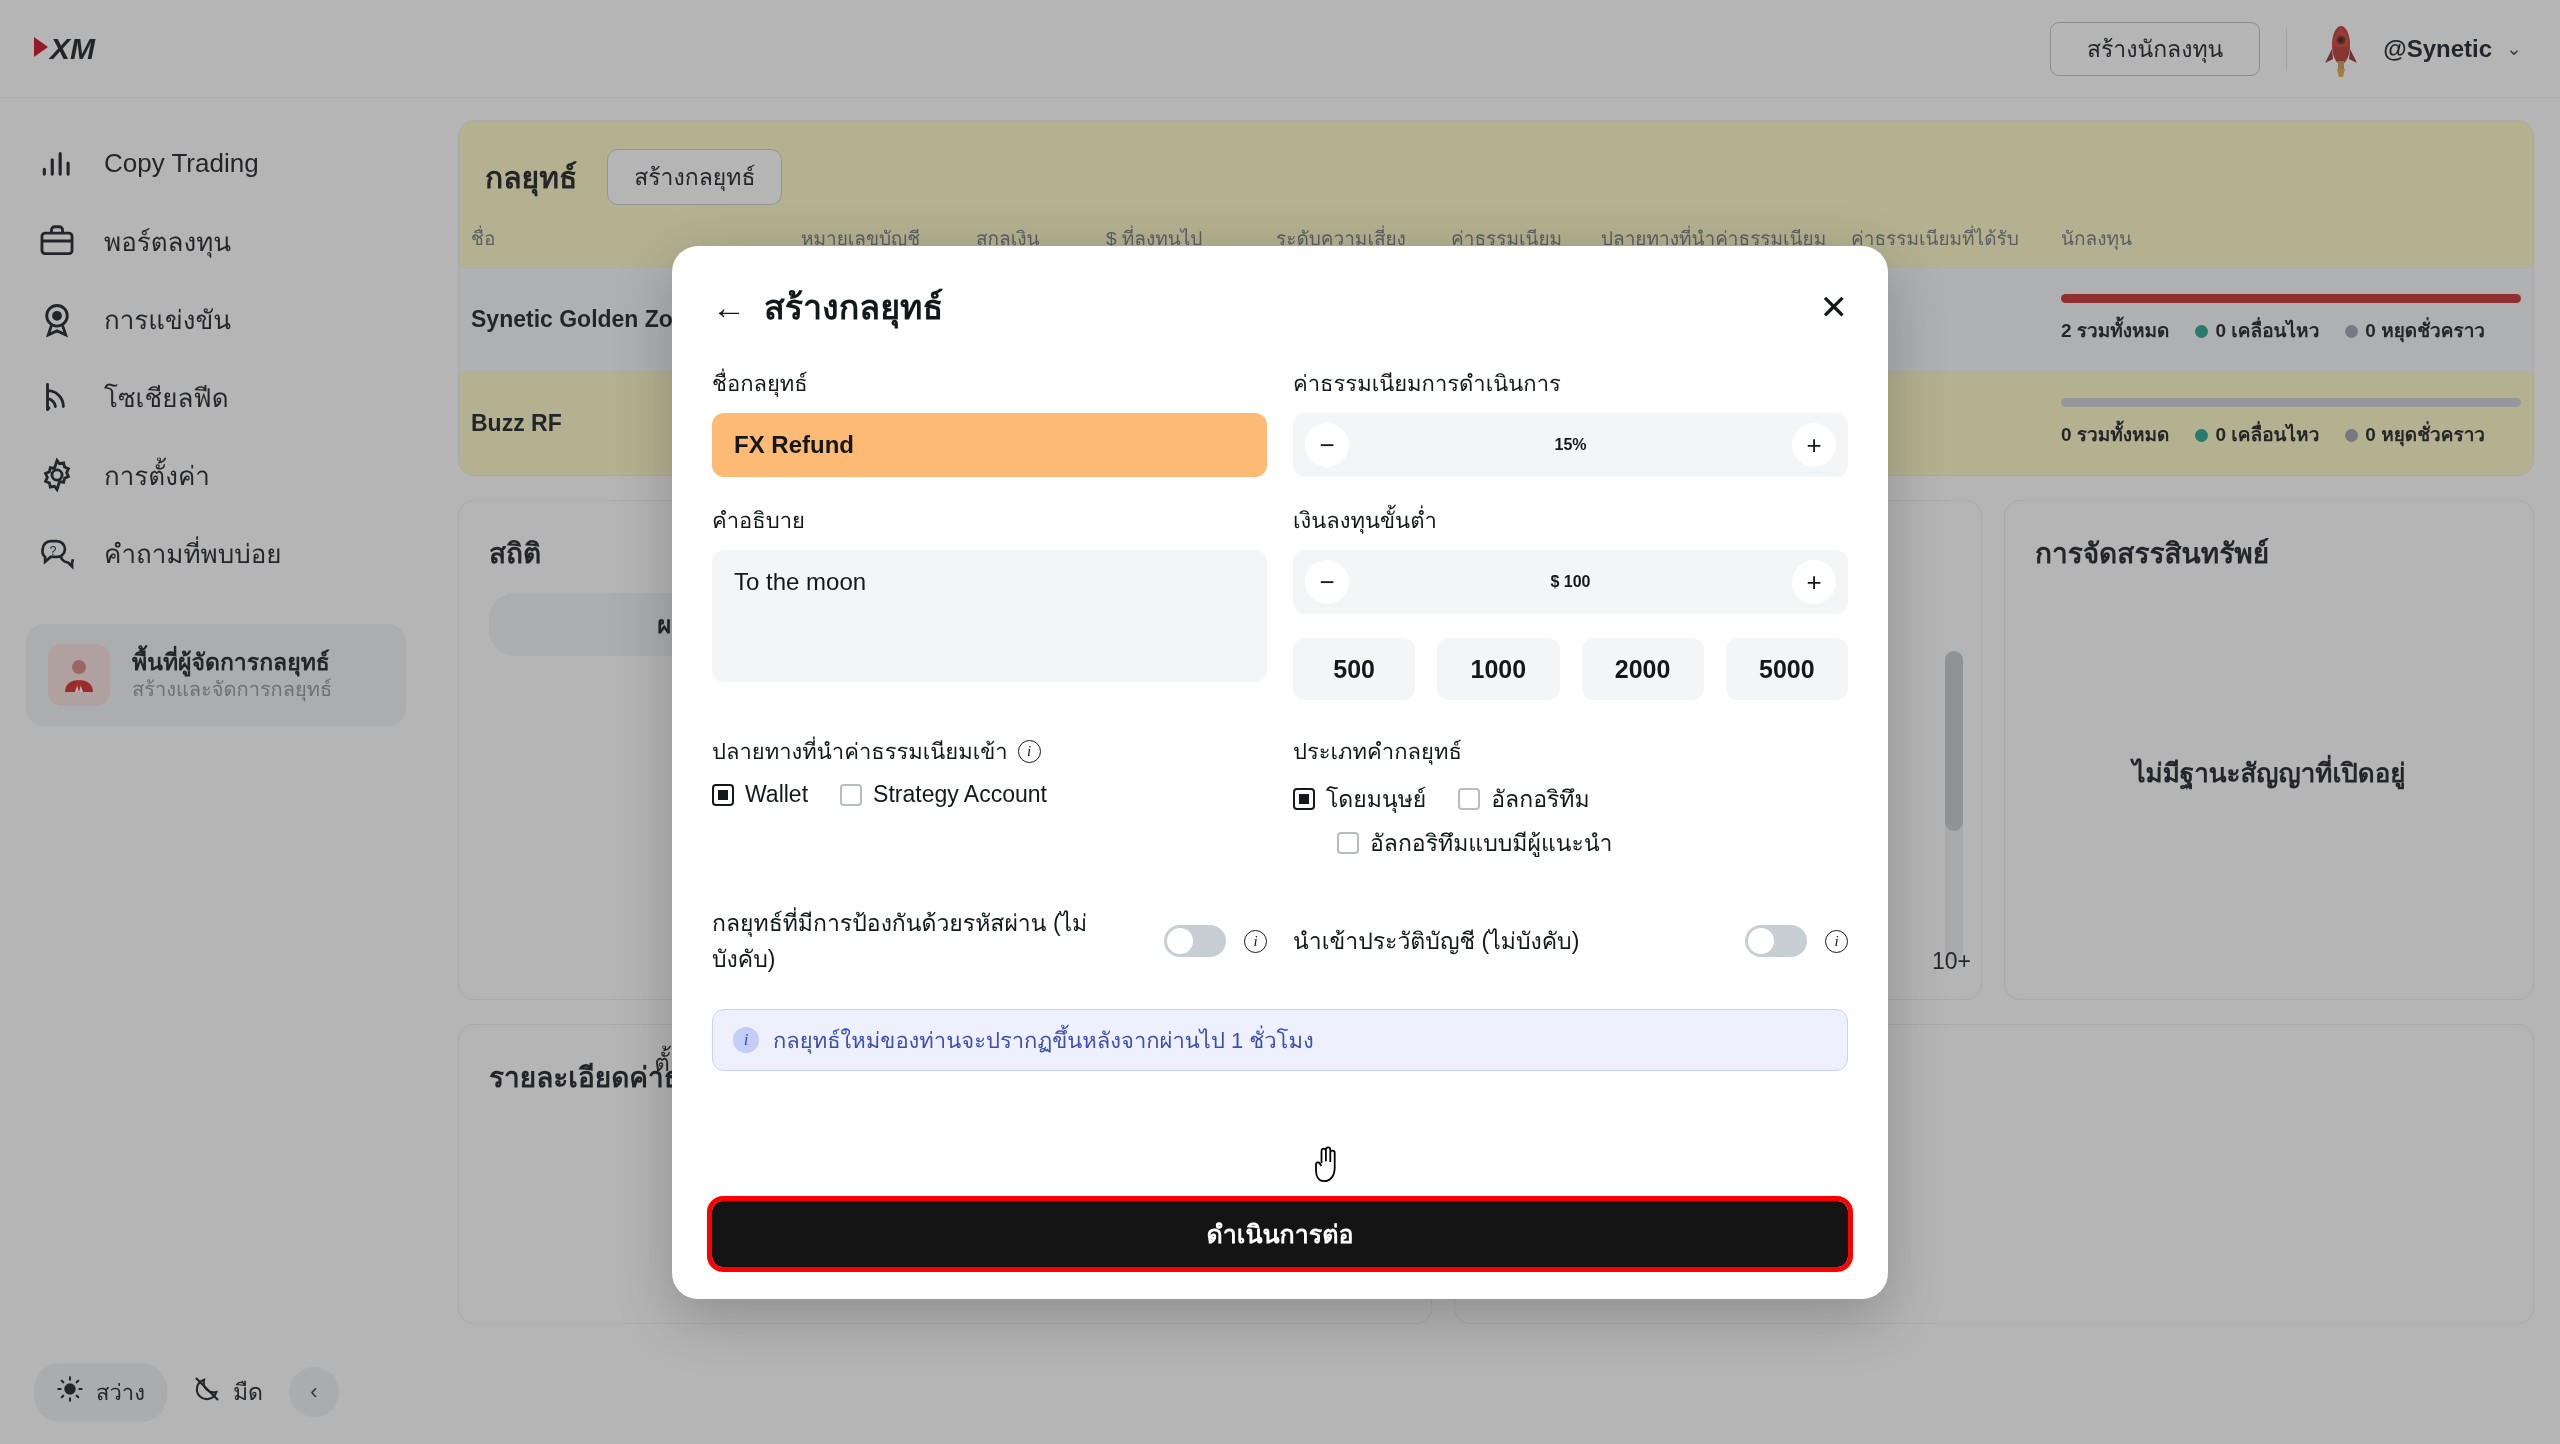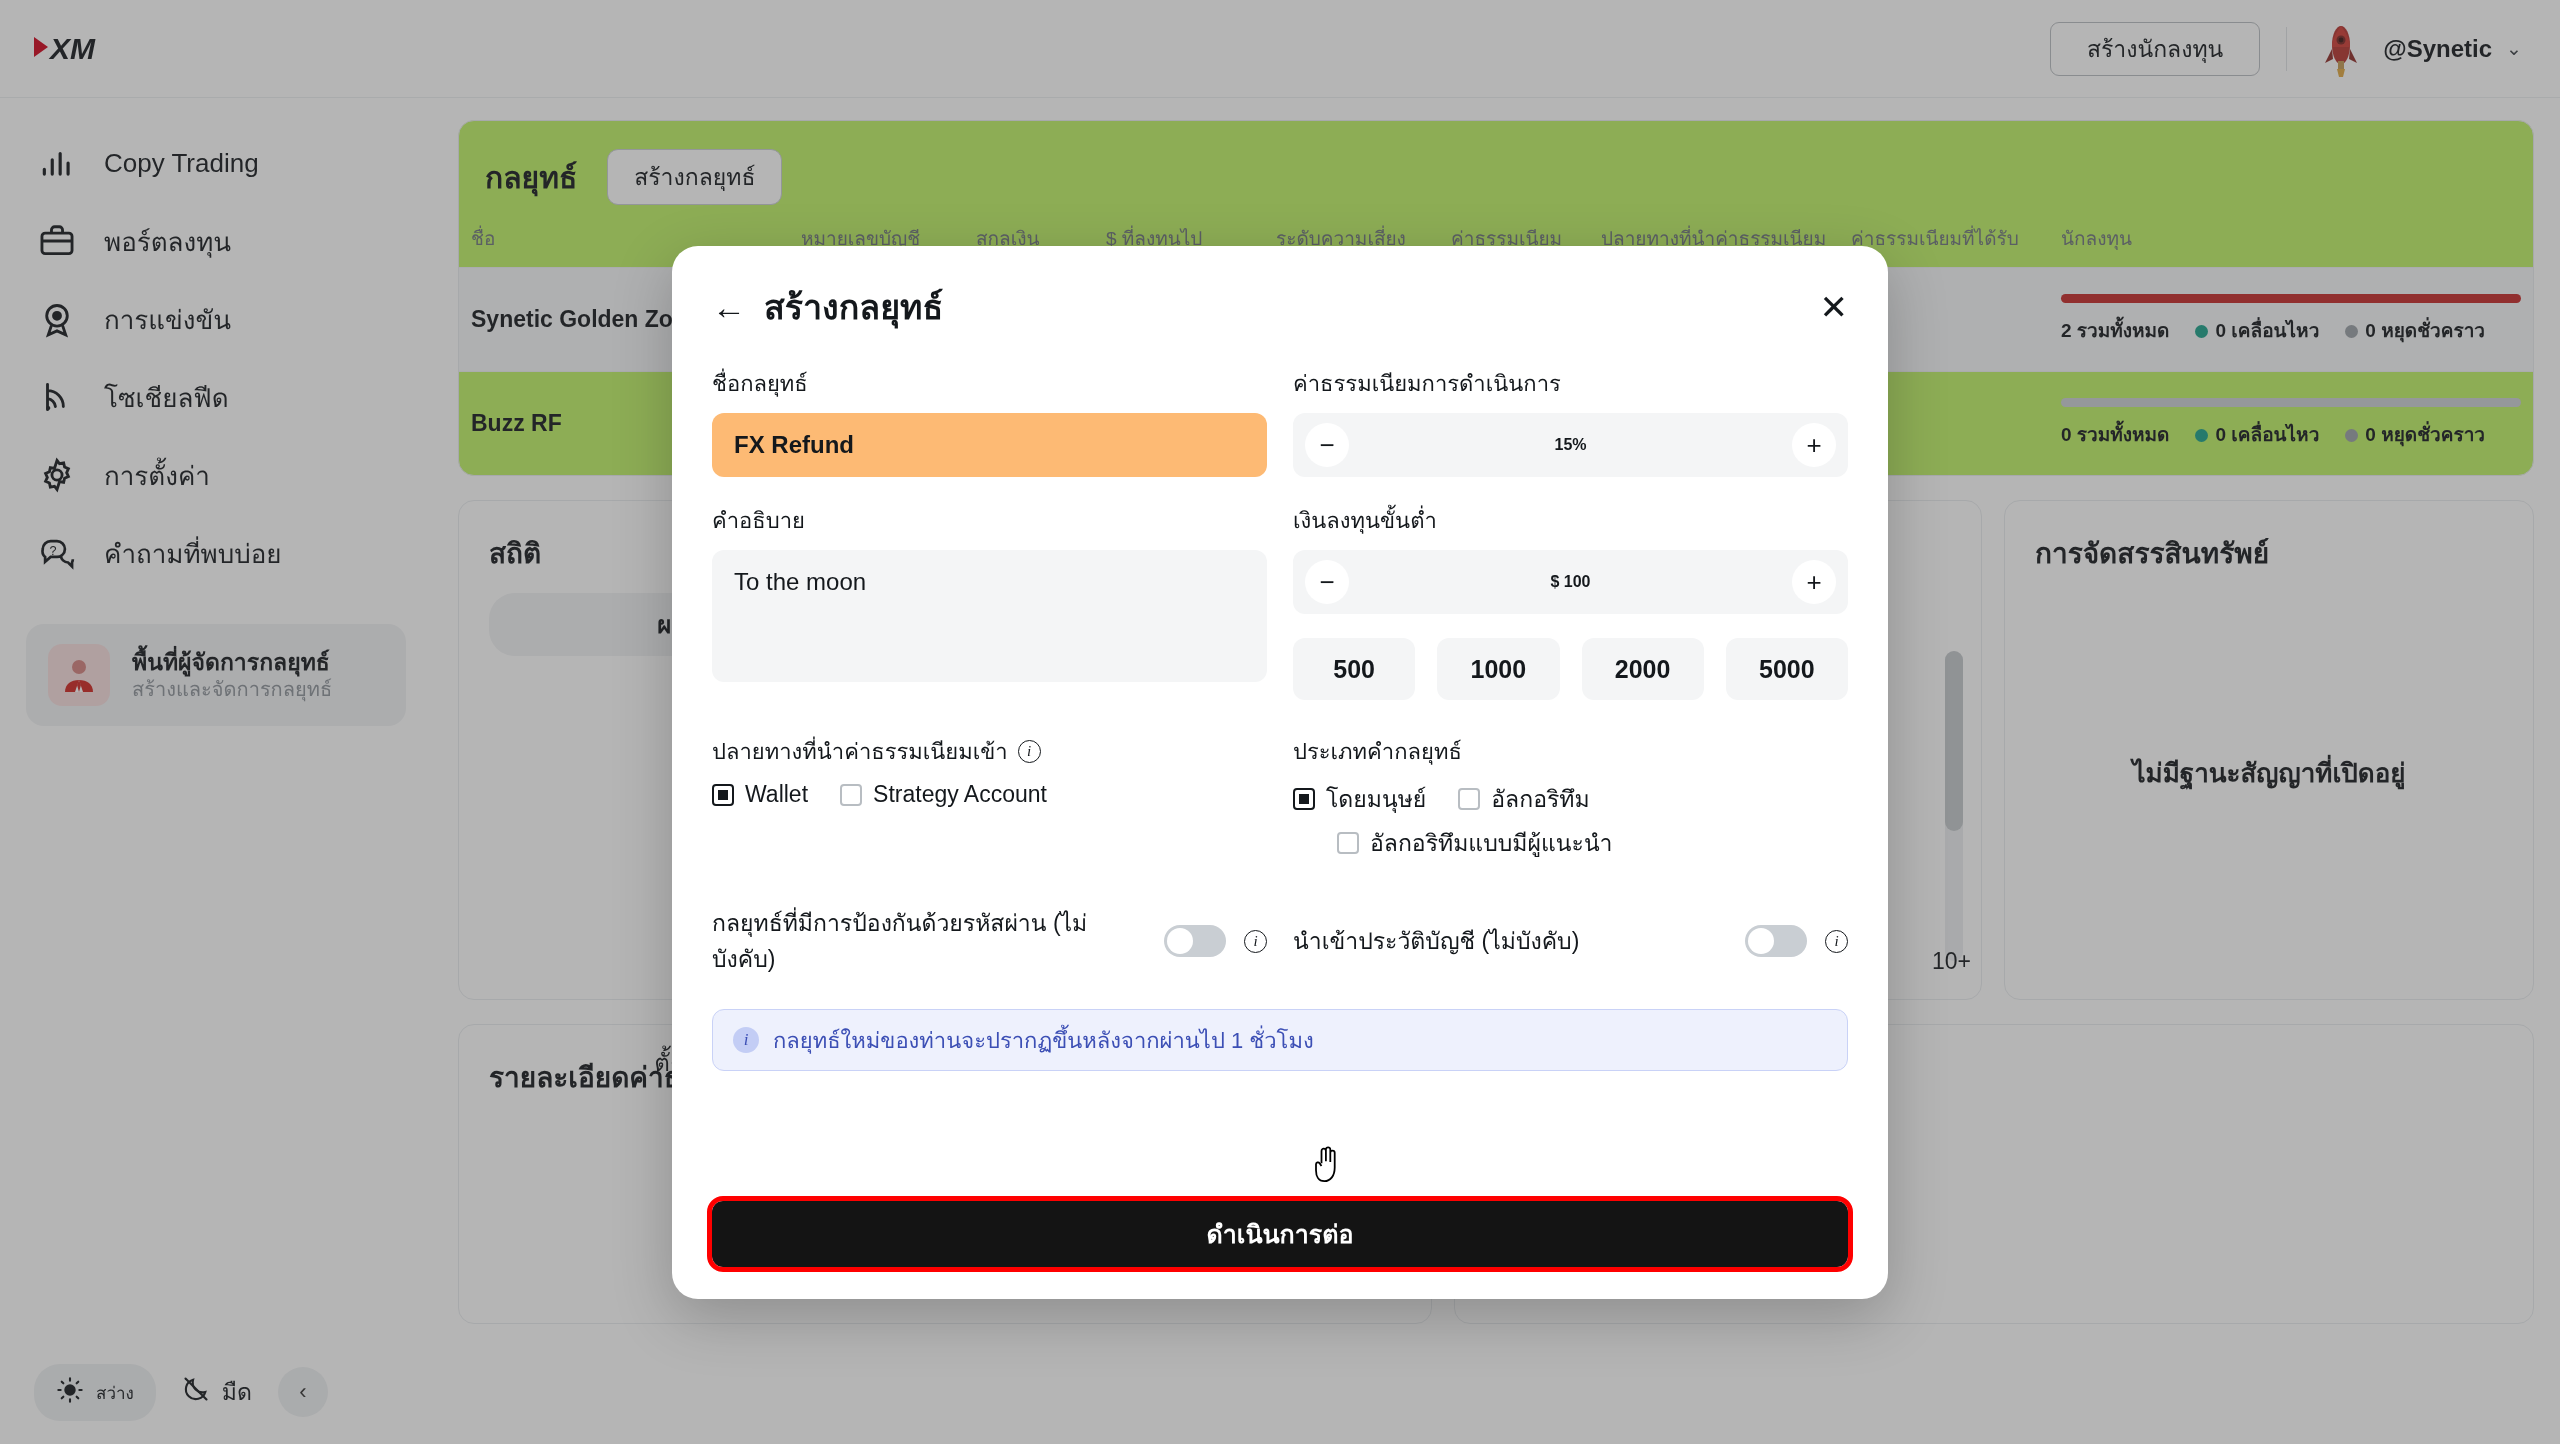--- a/index.html
+++ b/index.html
@@ -50,28 +50,28 @@
     margin: 32px 26px 0 26px; background: #f1f2f4; border-radius: 18px;
     display: flex; align-items: center; gap: 22px; padding: 20px 22px; cursor: pointer;
   }
   .sb-avatar { width: 62px; height: 62px; border-radius: 14px; background: #f7dede;
                display:flex; align-items:center; justify-content:center; flex:none; }
   .sb-t1 { font-size: 23px; font-weight: 700; color: #14181c; line-height: 1.25; }
   .sb-t2 { font-size: 20px; color: #8d939a; line-height: 1.3; margin-top: 2px; }
 
   .theme-bar { position: absolute; left: 34px; bottom: 22px; display: flex; align-items: center; gap: 10px; }
   .theme-pill { display:flex; align-items:center; gap:12px; background:#eef0f2; border-radius:26px;
-                padding: 12px 22px; font-size: 17px; color:#14181c; cursor:pointer; }
+                padding: 12px 22px; font-size: 22px; color:#14181c; cursor:pointer; }
   .theme-plain { display:flex; align-items:center; gap:12px; padding: 12px 16px; font-size: 23px; color:#14181c; cursor:pointer; }
   .collapse-btn { width: 50px; height: 50px; border-radius: 50%; background:#eef0f2;
                   display:flex; align-items:center; justify-content:center; cursor:pointer; font-size:22px; color:#333; }
 
   
   .content { position: absolute; top: 98px; left: 432px; right: 0; bottom: 0; background: #fff; padding: 22px 26px 0 26px; }
-  .panel { background: #bef264; border: 1px solid #e9ecef; border-radius: 16px; }
+  .panel { background: #fef9c3; border: 1px solid #e9ecef; border-radius: 16px; }
 
   .strat-head { display: flex; align-items: center; gap: 30px; padding: 28px 26px 10px 26px; }
   .strat-title { font-size: 30px; font-weight: 700; color: #14181c; }
   .btn-ghost { border: 1px solid #c8cdd2; border-radius: 11px; background: #fff; height: 56px;
                padding: 0 26px; font-size: 23px; color:#14181c; cursor:pointer; }
 
   table.grid { width: 100%; border-collapse: collapse; table-layout: fixed; }
   table.grid th { font-size: 19px; color: #6e757c; font-weight: 400; text-align: left; padding: 8px 12px 14px 12px; white-space: nowrap; }
   table.grid td { font-size: 23px; color: #14181c; font-weight: 700; padding: 26px 12px; white-space: nowrap; border-top: 1px solid #eef0f2; }
   table.grid tr.alt td { background: #f6f7f8; }

